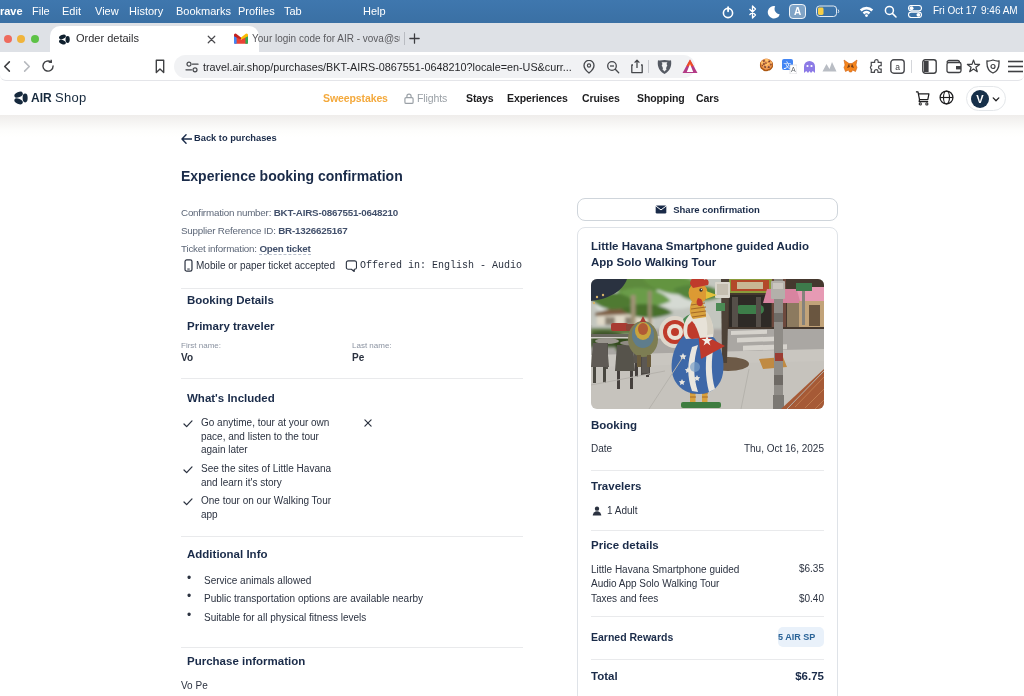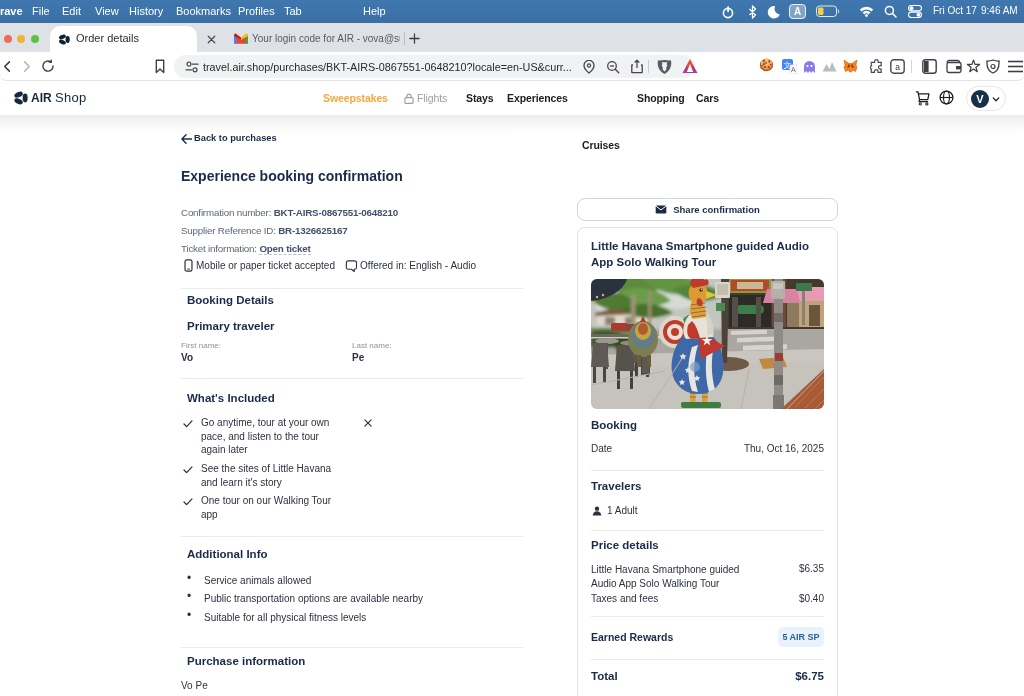--- a/index.html
+++ b/index.html
@@ -7,21 +7,21 @@
     font-family:"Liberation Sans", sans-serif; }
   .abs { position:absolute; }
   
   #menubar { position:absolute; left:0; top:0; width:1024px; height:23px;
     background:linear-gradient(#3f77ae,#3a70a4); color:#fff; font-size:11px; }
   #menubar span { position:absolute; top:5px; white-space:nowrap; }
   
   #tabstrip { position:absolute; left:0; top:23px; width:1024px; height:29px;
     background:#dee1e6; }
   .tl { position:absolute; top:11.5px; width:8px; height:8px; border-radius:50%; }
-  #tab1 { position:absolute; left:50px; top:26px; width:147px; height:26px;
+  #tab1 { position:absolute; left:50px; top:26px; width:209px; height:26px;
     background:#fff; border-radius:10px 10px 0 0; }
   
   #toolbar { position:absolute; left:0; top:52px; width:1024px; height:29px;
     background:#fff; border-bottom:1px solid #e4e5e9;border-radius:6px; }
   #urlpill { position:absolute; left:174px; top:3px; width:521px; height:23px;
     background:#f1f2f4; border-radius:12px; display:flex; align-items:center; }
   
   #siteheader { position:absolute; left:0; top:82px; width:1024px; height:33px;
     background:#fff; }
   #headshadow { position:absolute; left:0; top:115px; width:1024px; height:22px;
@@ -229,21 +229,21 @@
   <span class="abs" style="left:31px;top:9px;font-size:12px;font-weight:700;color:#16293d;">AIR</span>
   <span class="abs" style="left:55px;top:8px;font-size:13px;font-weight:400;color:#16293d;letter-spacing:0.3px;">Shop</span>
   <span class="abs navitem" style="left:323px;top:10px;color:#f4a93c;">Sweepstakes</span>
   <svg class="abs" style="left:404px;top:11px;" width="10" height="11" viewBox="0 0 11 12">
     <rect x="1" y="5" width="9" height="6.4" rx="1.4" fill="none" stroke="#9aa0a6" stroke-width="1.3"></rect>
     <path d="M3.2 5 L3.2 3.4 A2.3 2.3 0 0 1 7.8 3.4 L7.8 5" fill="none" stroke="#9aa0a6" stroke-width="1.3"></path>
   </svg>
   <span class="abs navitem" style="left:417px;top:10px;color:#9aa0a6;font-weight:400;">Flights</span>
   <span class="abs navitem" style="left:466px;top:10px;">Stays</span>
   <span class="abs navitem" style="left:507px;top:10px;">Experiences</span>
-  <span class="abs navitem" style="left:582px;top:10px;margin-top:47px;">Cruises</span>
+  <span class="abs navitem" style="left:582px;top:10px;">Cruises</span>
   <span class="abs navitem" style="left:637px;top:10px;">Shopping</span>
   <span class="abs navitem" style="left:696px;top:10px;">Cars</span>
 
   <svg class="abs" style="left:915px;top:8px;" width="16" height="16" viewBox="0 0 17 17">
     <path d="M1 2 L3.2 2 L3.6 4 M3.6 4 L14.8 4 L13.6 10.2 L4.8 10.2 L3.6 4 Z" fill="none" stroke="#1d1d1f" stroke-width="1.3" stroke-linejoin="round"></path>
     <path d="M4.8 10.2 L4.4 12.4 L14 12.4" fill="none" stroke="#1d1d1f" stroke-width="1.3" stroke-linejoin="round"></path>
     <circle cx="5.6" cy="14.8" r="1.15" fill="none" stroke="#1d1d1f" stroke-width="1.1"></circle>
     <circle cx="12.6" cy="14.8" r="1.15" fill="none" stroke="#1d1d1f" stroke-width="1.1"></circle>
   </svg>
   <svg class="abs" style="left:939px;top:8px;" width="15" height="15" viewBox="0 0 17 17">
@@ -273,21 +273,21 @@
   <div class="abs" style="left:181px;top:110px;font-size:9.8px;line-height:12px;color:#5d6778;letter-spacing:-0.2px;">Supplier Reference ID: <b style="color:#42506b;">BR-1326625167</b></div>
   <div class="abs" style="left:181px;top:128px;font-size:9.8px;line-height:12px;color:#5d6778;letter-spacing:-0.2px;">Ticket information: <b style="color:#42506b;border-bottom:1px dashed #b9c0cc;">Open ticket</b></div>
   <svg class="abs" style="left:184px;top:144px;" width="9" height="13" viewBox="0 0 10 15">
     <rect x="1" y="1" width="8" height="13" rx="2" fill="none" stroke="#2b3240" stroke-width="1.4"></rect>
     <line x1="3.6" y1="11.6" x2="6.4" y2="11.6" stroke="#2b3240" stroke-width="1.2"></line>
   </svg>
   <span class="abs" style="left:196px;top:145px;font-size:10px;color:#2b3240;">Mobile or paper ticket accepted</span>
   <svg class="abs" style="left:344px;top:145px;" width="13" height="12" viewBox="0 0 14 13">
     <path d="M4.5 1 L11.5 1 A2 2 0 0 1 13.5 3 L13.5 8 A2 2 0 0 1 11.5 10 L11 10 L11 12.4 L8 10 L4.5 10 A2 2 0 0 1 2.5 8 L2.5 3 A2 2 0 0 1 4.5 1 Z" fill="none" stroke="#2b3240" stroke-width="1.2" stroke-linejoin="round"></path>
   </svg>
-  <span class="abs" style="left:360px;top:145px;font-size:10px;color:#2b3240;">Offered in: English - Audio</span>
+  <span class="abs" style="left:360px;top:145px;font-size:10px;color:#2b3240;font-family:Liberation Mono, monospace;">Offered in: English - Audio</span>
   <div class="abs hr" style="left:181px;top:173px;width:342px;"></div>
   <h2 class="abs sec" style="left:181px;top:179px;">Booking Details</h2>
   <h2 class="abs sec" style="left:181px;top:205px;">Primary traveler</h2>
   <div class="abs" style="left:181px;top:226px;font-size:8px;color:#8b93a1;">First name:</div>
   <div class="abs" style="left:181px;top:237px;font-size:10px;color:#2b3240;font-weight:700;">Vo</div>
   <div class="abs" style="left:352px;top:226px;font-size:8px;color:#8b93a1;">Last name:</div>
   <div class="abs" style="left:352px;top:237px;font-size:10px;color:#2b3240;font-weight:700;">Pe</div>
   <div class="abs hr" style="left:181px;top:263px;width:342px;"></div>
   <h2 class="abs sec" style="left:181px;top:277px;">What's Included</h2>
 
@@ -531,17 +531,17 @@
   </svg>
   <div class="abs" style="left:607px;top:390px;font-size:10px;color:#2b3240;">1 Adult</div>
   <div class="abs hr" style="left:591px;top:415px;width:233px;"></div>
   <h3 class="abs" style="left:591px;top:424px;font-size:11.5px;font-weight:700;color:#1a2b49;">Price details</h3>
   <div class="abs" style="left:591px;top:448px;width:150px;font-size:10px;line-height:14.4px;color:#2b3240;">Little Havana Smartphone guided Audio App Solo Walking Tour</div>
   <div class="abs" style="left:591px;top:448px;width:233px;text-align:right;font-size:10px;color:#2b3240;">$6.35</div>
   <div class="abs" style="left:591px;top:478px;font-size:10px;color:#2b3240;">Taxes and fees</div>
   <div class="abs" style="left:591px;top:478px;width:233px;text-align:right;font-size:10px;color:#2b3240;">$0.40</div>
   <div class="abs hr" style="left:591px;top:501px;width:233px;"></div>
   <div class="abs" style="left:591px;top:516px;font-size:10.5px;font-weight:700;color:#1a2b49;">Earned Rewards</div>
-  <div class="abs" style="left:778px;top:512px;width:46px;height:20px;background:#e9f1fa;border-radius:5px;text-align:center;line-height:20px;font-size:9px;font-weight:700;color:#2a6397;">5 AIR SP</div>
+  <div class="abs" style="left:778px;top:512px;width:46px;height:20px;background:#e9f1fa;border-radius:5px;text-align:left;line-height:20px;font-size:9px;font-weight:700;color:#2a6397;">5 AIR SP</div>
   <div class="abs hr" style="left:591px;top:544px;width:233px;"></div>
   <div class="abs" style="left:591px;top:555px;font-size:11.5px;font-weight:700;color:#1a2b49;">Total</div>
   <div class="abs" style="left:591px;top:555px;width:233px;text-align:right;font-size:11.5px;font-weight:700;color:#1a2b49;">$6.75</div>
 </div>
 
 </body></html>

